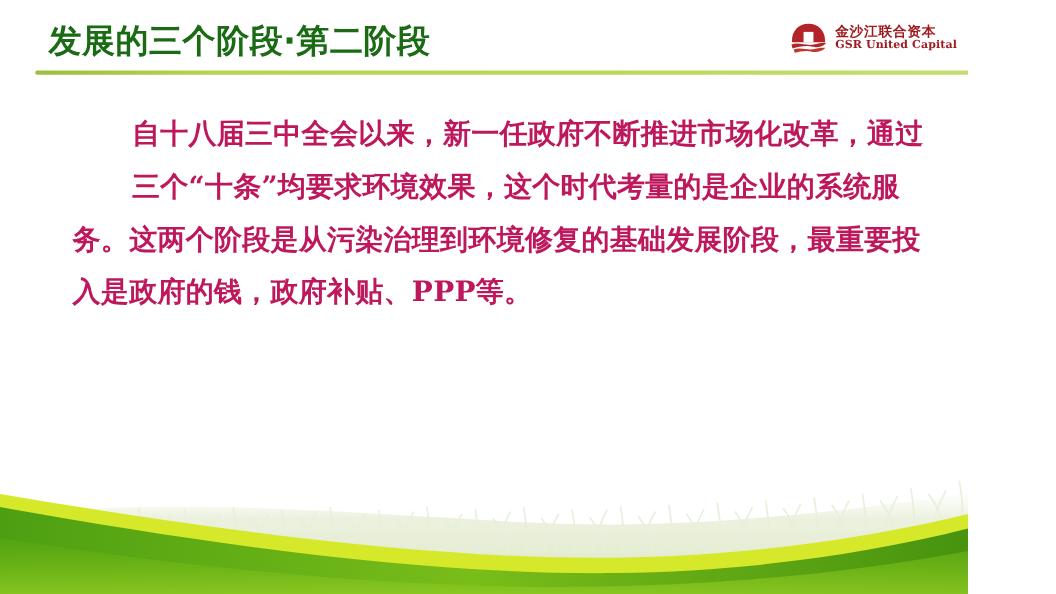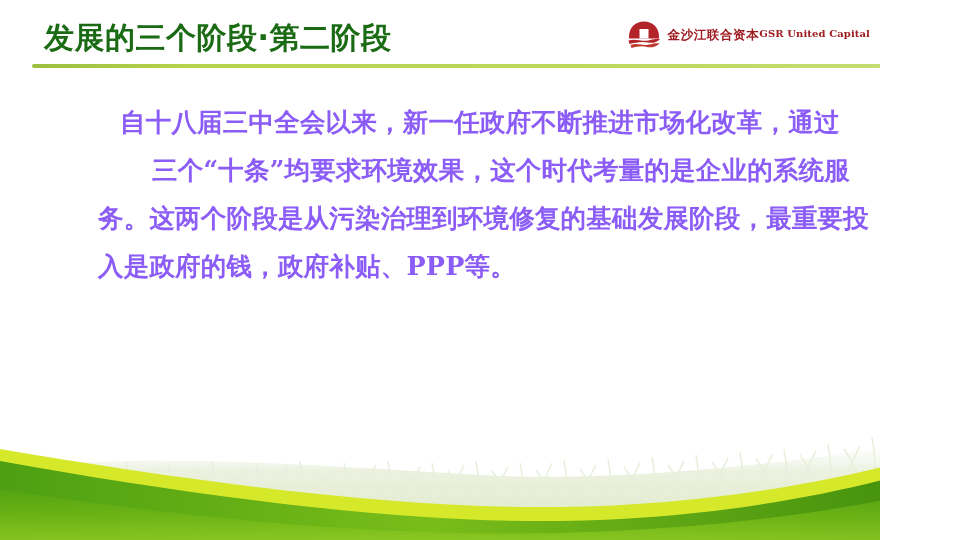--- a/index.html
+++ b/index.html
@@ -50,21 +50,21 @@
     align-items: center;
     gap: 7px;
   }
   .logo-mark {
     width: 34px;
     height: 30px;
     flex: 0 0 auto;
   }
   .logo-text {
     display: flex;
-    flex-direction: row;
+    flex-direction: column;
     justify-content: flex-start;
     line-height: 1.08;
   }
   .logo-cn {
     font-family: "DejaVu Serif", "Liberation Serif", serif;
     font-size: 12.5px;
     font-weight: bold;
     color: #9e1b20;
     letter-spacing: 0.6px;
     white-space: nowrap;
@@ -83,30 +83,29 @@
   .body-copy {
     position: absolute;
     left: 66px;
     top: 98px;
     width: 840px;
   }
   .para {
     font-family: "DejaVu Serif", "Liberation Serif", serif;
     font-size: 25.5px;
     font-weight: bold;
-    color: #8b5cf6;
+    color: #be185d;
     line-height: 48px;
     margin: 0;
     text-align: justify;
     text-justify: inter-character;
     letter-spacing: 0.2px;
   }
   .para + .para {
     margin-top: 0;
-    margin-left: 32px;
   }
   .para .line {
     display: block;
     white-space: nowrap;
   }
   .para .line.indent {
     text-indent: 54px;
   }
 
   

